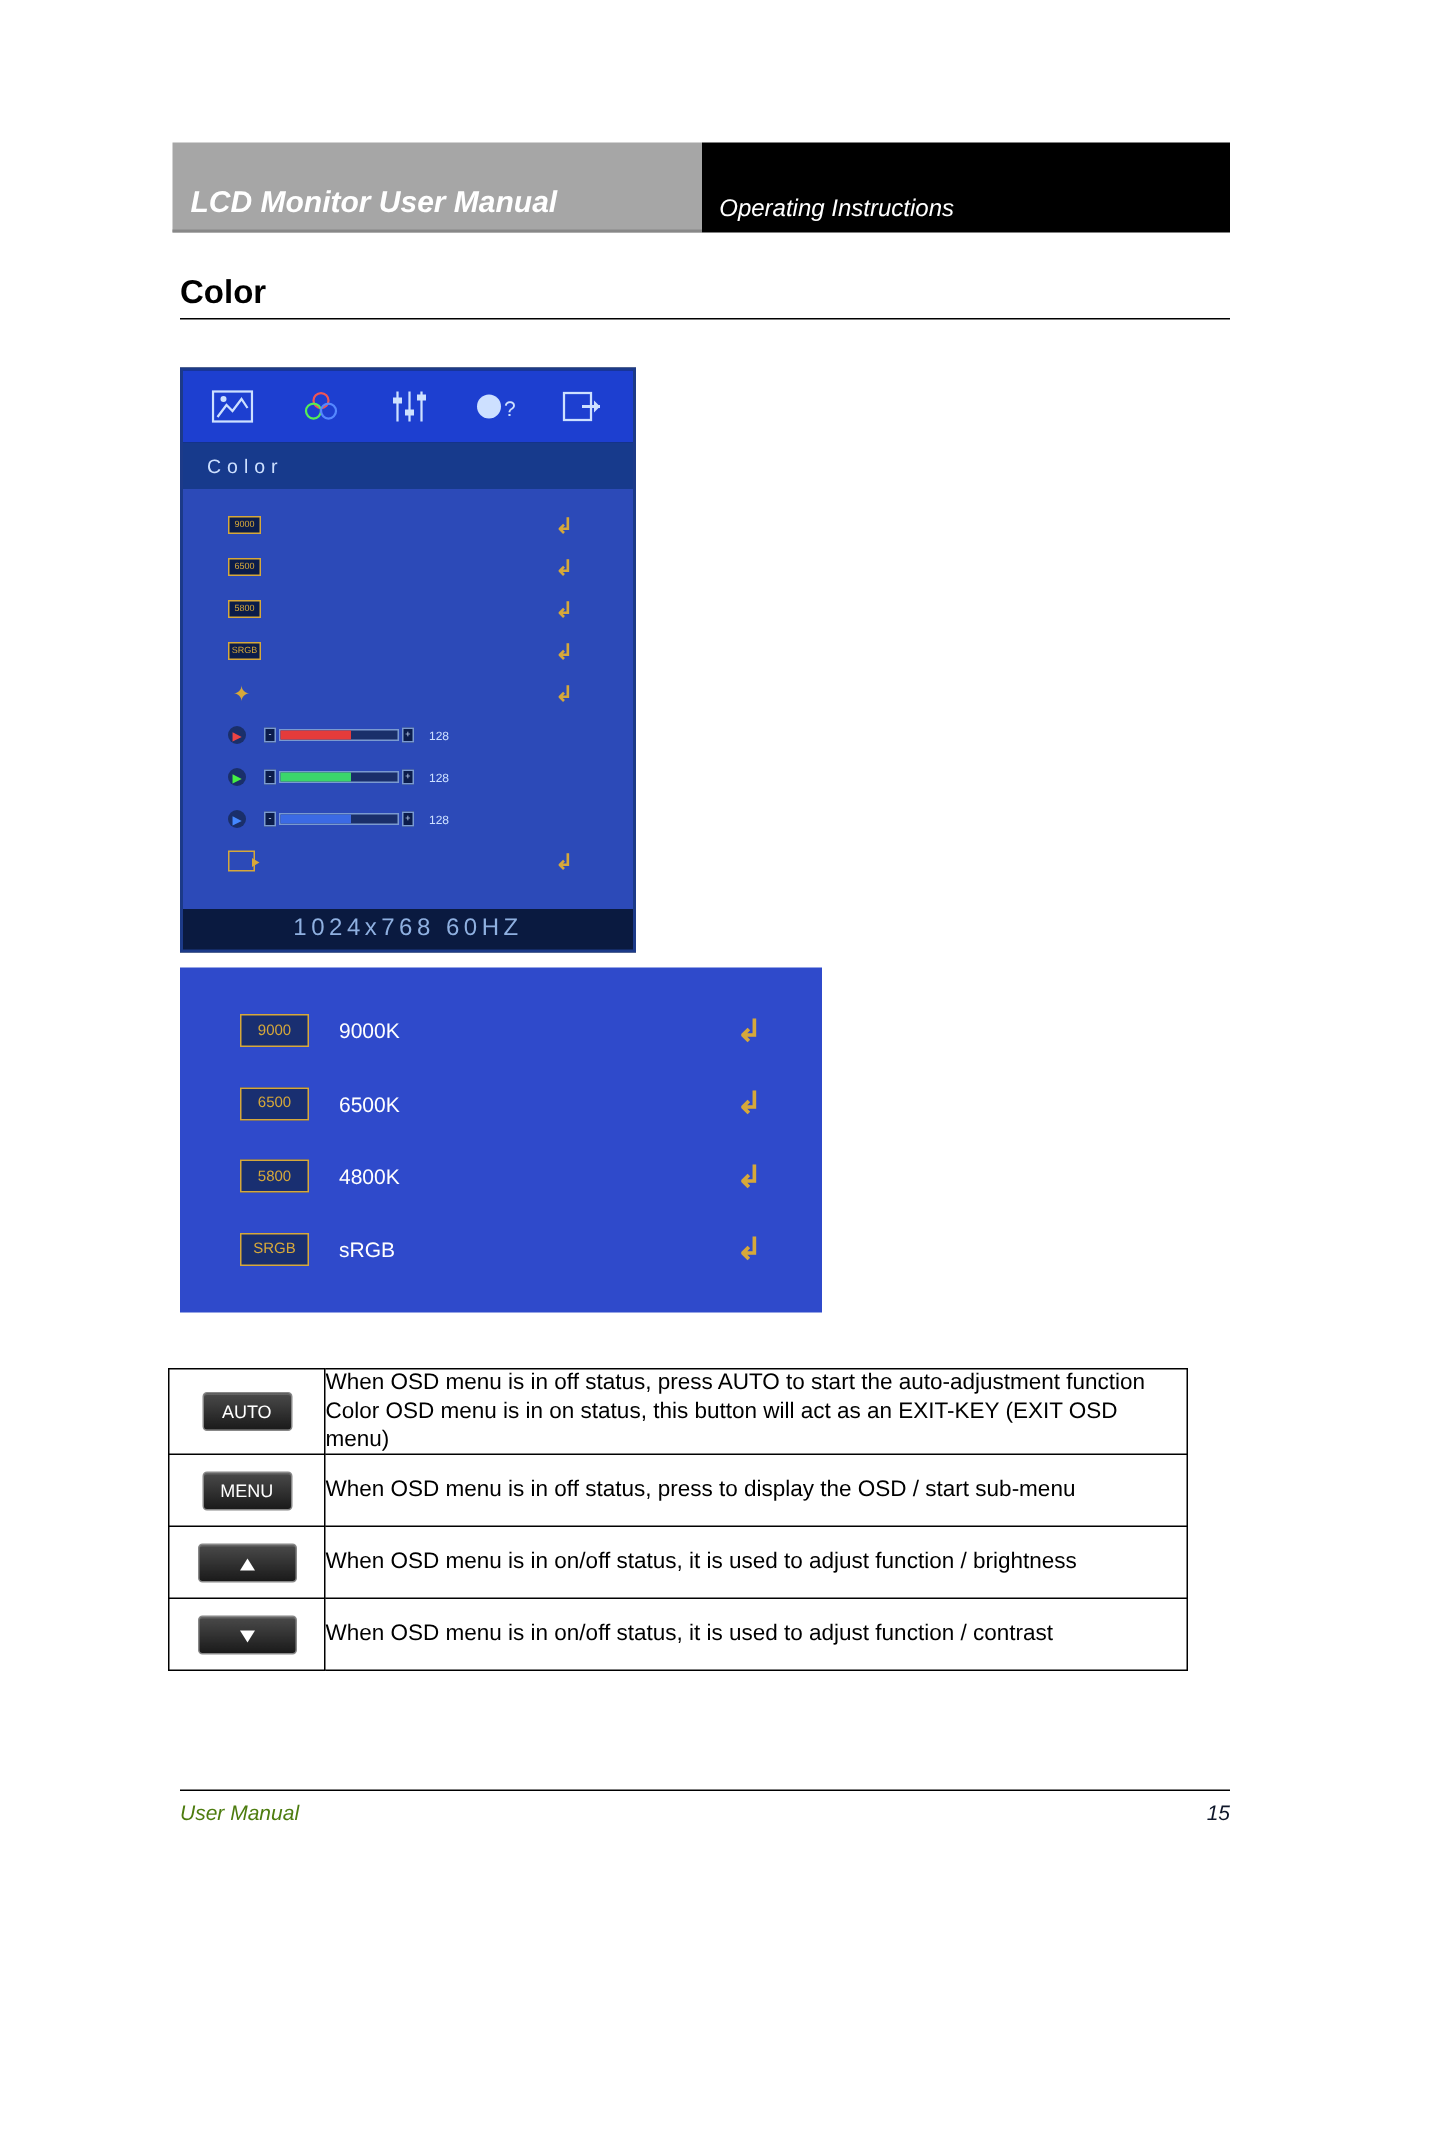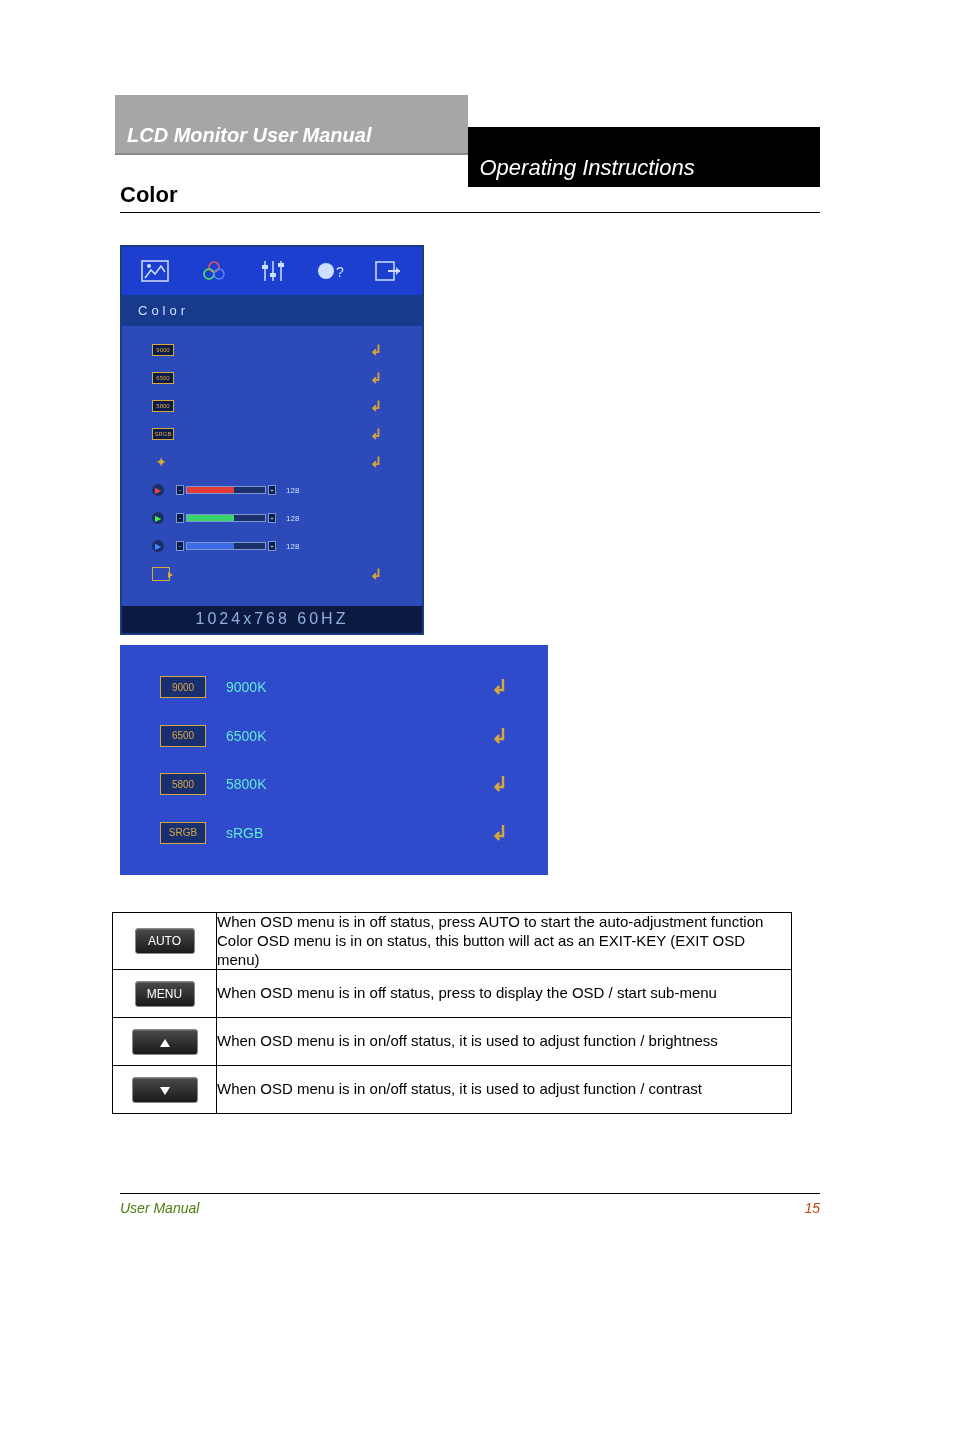--- a/index.html
+++ b/index.html
@@ -36,22 +36,21 @@
   }
   .header-right {
     width: 50%;
     height: 100%;
     background: #000;
     color: #fff;
     display: flex;
     align-items: flex-end;
     padding: 6px 12px;
     font-style: italic;
-    font-size: 22px;
-    margin-top: 32px;
+    font-size: 16px;
   }
   .section-title {
     position: absolute;
     top: 182px;
     left: 120px;
     font-size: 22px;
     font-weight: bold;
     width: 700px;
     border-bottom: 1px solid #000;
     padding-bottom: 4px;
@@ -220,21 +219,21 @@
     background: rgba(20,40,90,0.8);
     border: 1px solid #d6a83a;
     color: #d6a83a;
     font-size: 10px;
     display: flex;
     align-items: center;
     justify-content: center;
     letter-spacing: 0;
   }
   .osd2-label {
-    color: #5eead4;
+    color: #ffffff;
     font-size: 14px;
     flex: 1;
     margin-left: 20px;
   }
   .enter2 {
     color: #d6a83a;
     font-size: 20px;
     font-weight: bold;
   }
   
@@ -291,21 +290,21 @@
     font-style: italic;
     font-size: 14px;
     color: #4d7c0f;
   }
   .footer-right {
     position: absolute;
     top: 1200px;
     right: 134px;
     font-style: italic;
     font-size: 14px;
-    color: #c2410c;
+    color: #0f172a;
   }
 </style>
 </head>
 <body>
 
 <div class="header-band">
   <div class="header-left">LCD Monitor User Manual</div>
   <div class="header-right">Operating Instructions</div>
 </div>
 
@@ -420,21 +419,21 @@
     <span class="osd2-label">9000K</span>
     <span class="enter2">↲</span>
   </div>
   <div class="osd2-row">
     <span class="chip2">6500</span>
     <span class="osd2-label">6500K</span>
     <span class="enter2">↲</span>
   </div>
   <div class="osd2-row">
     <span class="chip2">5800</span>
-    <span class="osd2-label">5800K</span>
+    <span class="osd2-label">4800K</span>
     <span class="enter2">↲</span>
   </div>
   <div class="osd2-row">
     <span class="chip2">SRGB</span>
     <span class="osd2-label">sRGB</span>
     <span class="enter2">↲</span>
   </div>
 </div>
 
 <table class="inst-table">

